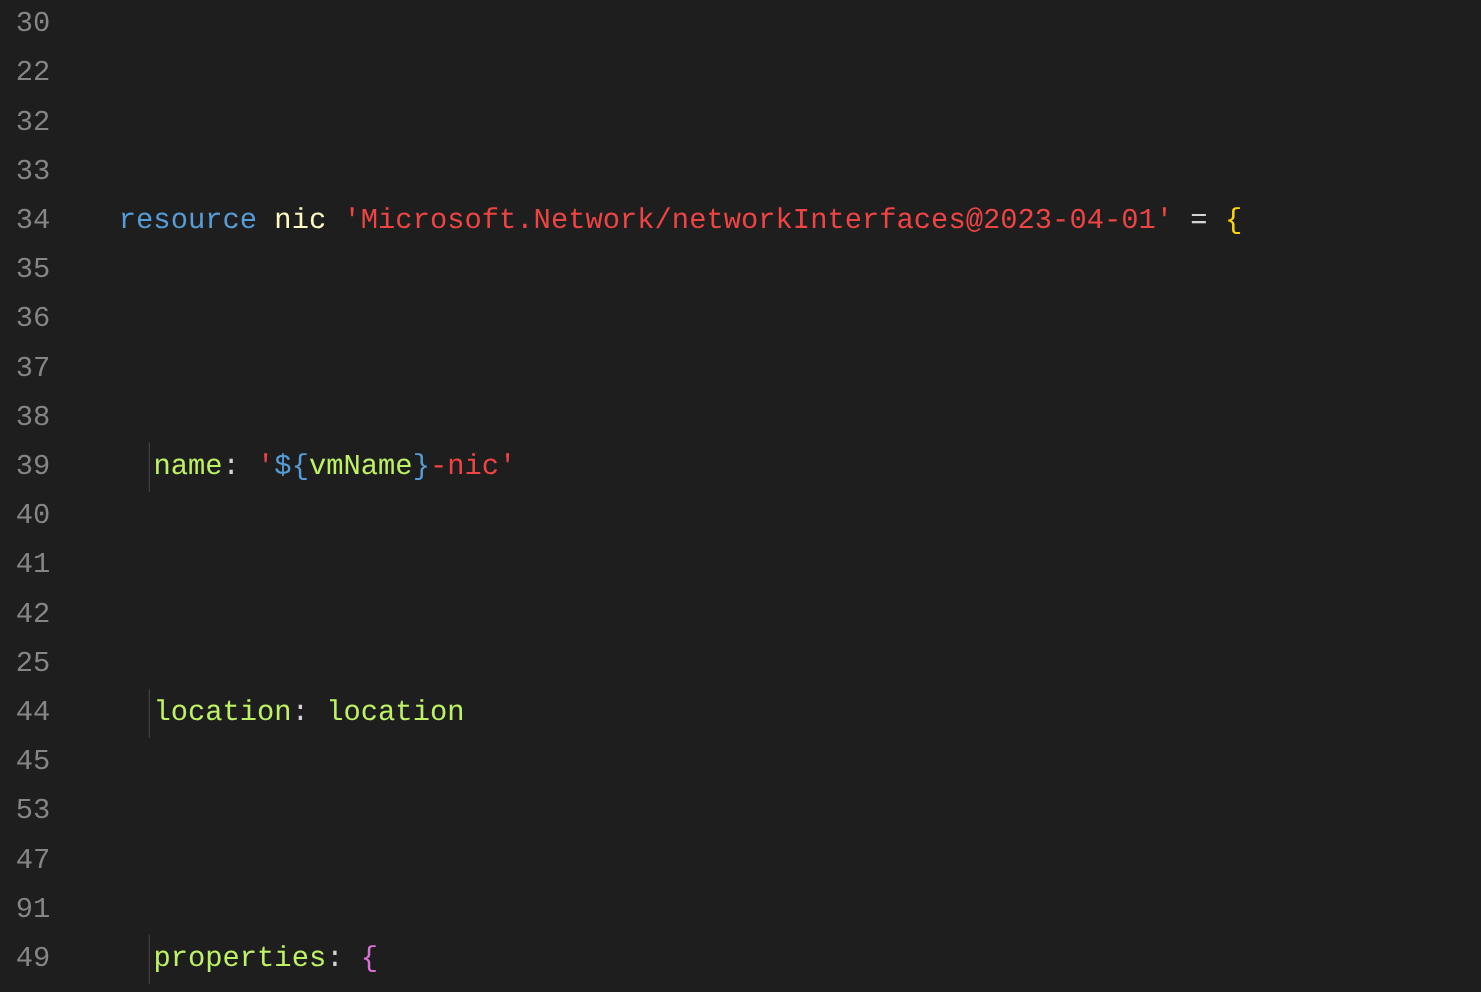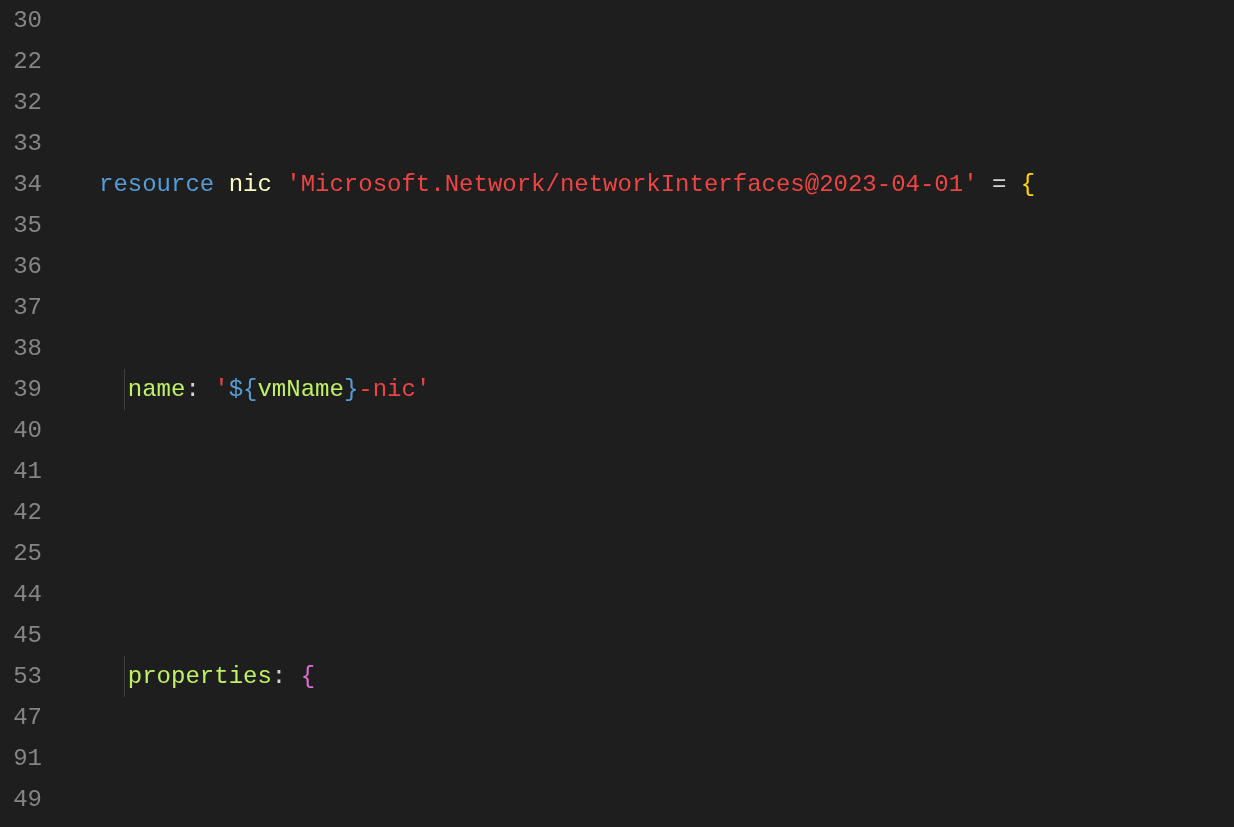--- a/index.html
+++ b/index.html
@@ -93,20 +93,21 @@
 
   <div class="code">
 
     
     <div class="line"><span class="kw">resource</span> <span class="type">nic</span> <span class="str">'Microsoft.Network/networkInterfaces@2023-04-01'</span> <span class="punc">=</span> <span class="br-yellow">{</span></div>
 
     
     <div class="line"><span class="guide g1"></span>  <span class="prop">name</span><span class="punc">:</span> <span class="str">'</span><span class="kw">${</span><span class="prop">vmName</span><span class="kw">}</span><span class="str">-nic'</span></div>
 
     
+    <div class="line"><span class="guide g1"></span>  <span class="prop">location</span><span class="punc">:</span> <span class="prop">location</span></div>
 
     
     <div class="line"><span class="guide g1"></span>  <span class="prop">properties</span><span class="punc">:</span> <span class="br-purple">{</span></div>
 
     
     
 
     
     
 

